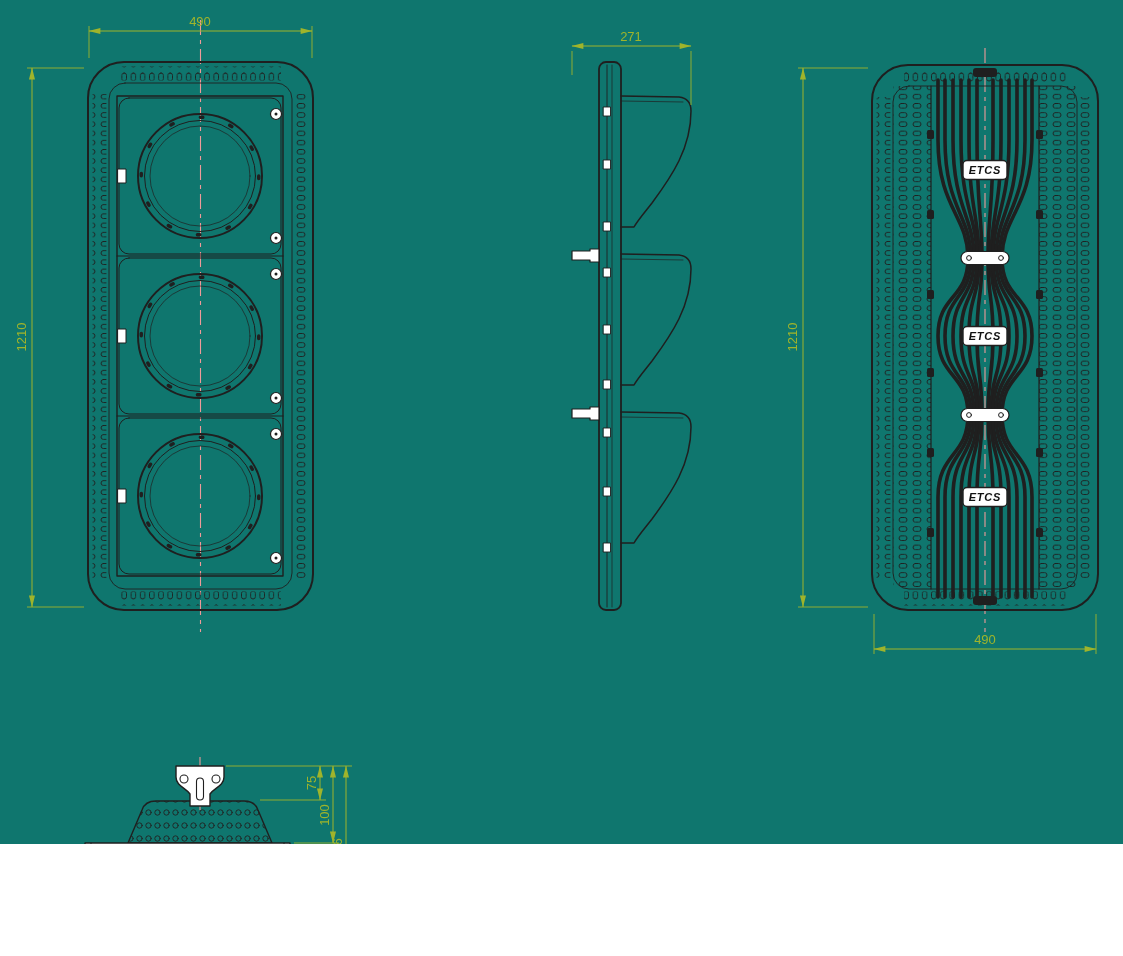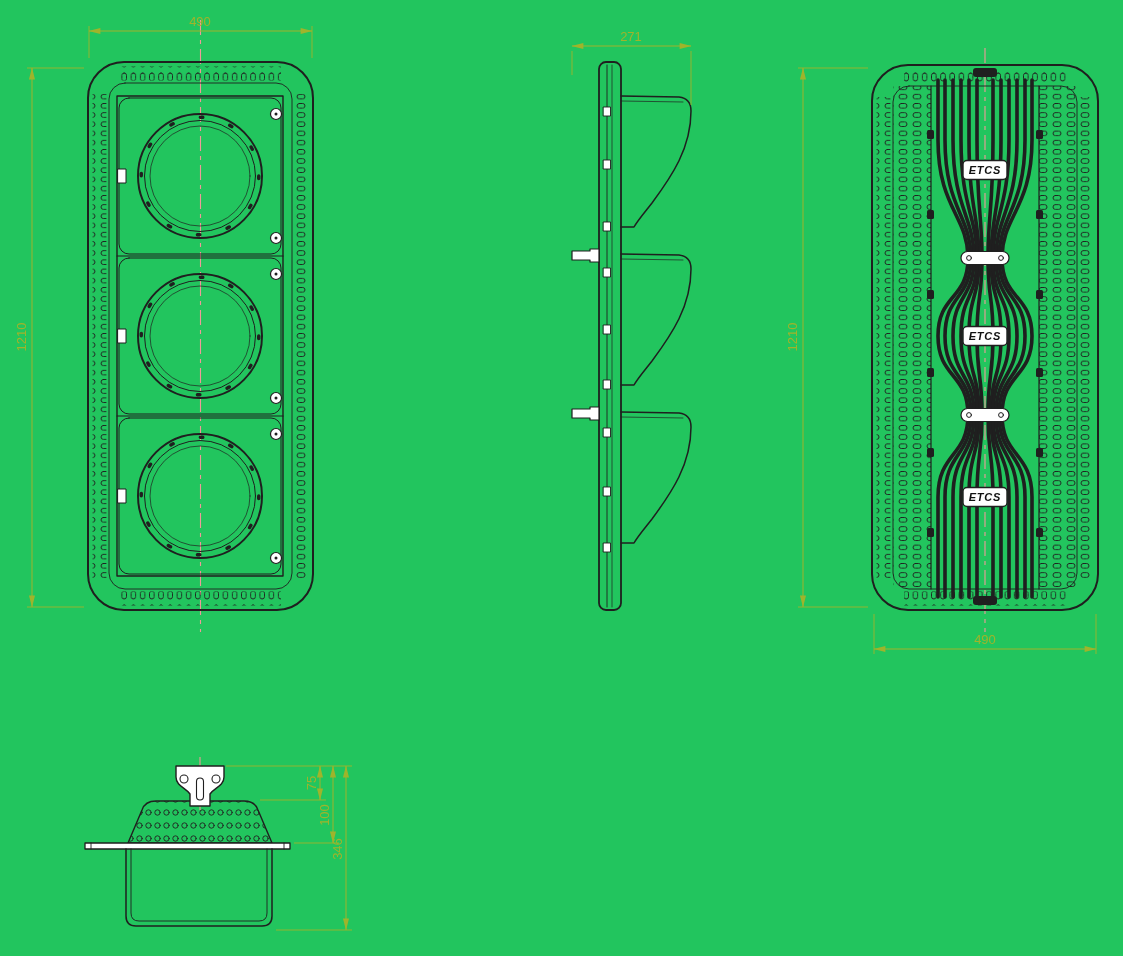--- a/index.html
+++ b/index.html
@@ -1,21 +1,21 @@
 <!DOCTYPE html>
 <html style="--outline: #1f1f1f; --dimension: #9fb42b; --centerline: #ef9a9a;"><head>
 <meta charset="utf-8">
 <style>
   :root{
     --outline:#1f1f1f;
     --dimension:#9fb42b;
     --centerline:#ef9a9a;
   }
   html,body{margin:0;padding:0;background:#fff;}
-  .sheet{position:relative;width:1123px;height:956px;background:#22c55e;overflow:hidden;
+  .sheet{position:relative;width:1123px;height:844px;background:#0f766e;overflow:hidden;
          font-family:"Liberation Sans",sans-serif;}
   .ln{stroke:var(--outline);fill:none;stroke-linecap:round;stroke-linejoin:round;}
   .lnf{stroke:var(--outline);fill:#ffffff;stroke-linecap:round;stroke-linejoin:round;}
   .dark{fill:var(--outline);stroke:none;}
   .dim{stroke:var(--dimension);stroke-width:1;fill:none;}
   .ext{stroke:var(--dimension);stroke-width:0.9;fill:none;}
   .dimfill{fill:var(--dimension);stroke:none;}
   .dimtxt{fill:var(--dimension);font-size:13px;font-family:"Liberation Sans",sans-serif;}
   .cl{stroke:var(--centerline);stroke-width:1.1;fill:none;stroke-dasharray:15 5 4 5;}
   .logo{fill:#111;font-style:italic;font-weight:bold;font-size:11px;letter-spacing:0.8px;

